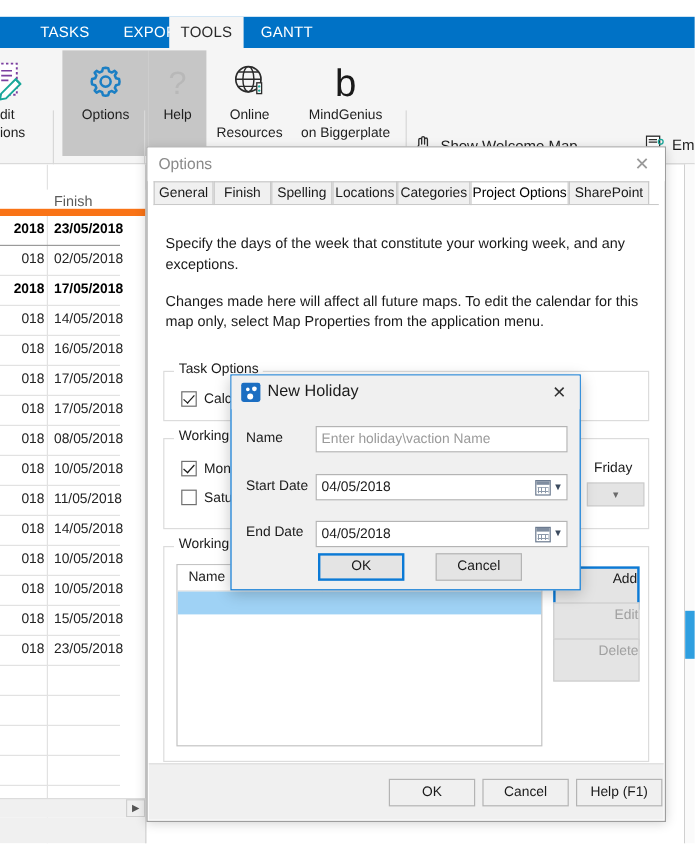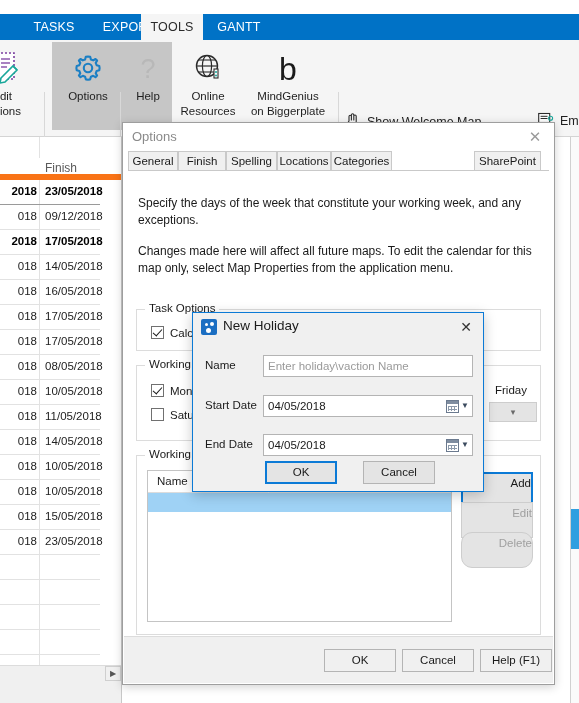--- a/index.html
+++ b/index.html
@@ -234,21 +234,21 @@
   }
   .exc-btn {
     position: absolute; left: 324px; width: 72px; height: 36px;
     font-size: 11.5px; line-height: 20px; text-align: right;
     background: #e4e4e4; border: 1px solid #cdcdcd; color: #1a1a1a;
   }
   .exc-btn.focused { border: 2px solid #0b7ad6; line-height: 18px; }
   .exc-btn.disabled { color: #a0a0a0; }
   .b-add { top: 16px; }
   .b-edit { top: 46px; }
-  .b-delete { top: 76px; border-radius: 11px; }
+  .b-delete { top: 76px; }
 
   .dlg-footer {
     position: absolute; left: 1px; bottom: 1px; width: 429px; height: 47px;
     background: #f0f0f0; border-top: 1px solid #dcdcdc;
   }
   .fbtn {
     position: absolute; top: 12px; width: 72px; height: 23px;
     background: #f0f0f0; border: 1px solid #b4b4b4;
     font-size: 11.5px; line-height: 21px; text-align: center; color: #1a1a1a;
   }
@@ -444,21 +444,21 @@
     <div class="bt-header">
       <span class="h-finish">Finish</span>
     </div>
     <div id="table-rows">
         <div class="bt-row bold thick" style="top: 43px;">
           <span class="c-start">2018</span>
           <span class="c-finish">23/05/2018</span>
         </div>
         <div class="bt-row" style="top: 68px;">
           <span class="c-start">018</span>
-          <span class="c-finish">09/12/2018</span>
+          <span class="c-finish">02/05/2018</span>
         </div>
         <div class="bt-row bold" style="top: 93px;">
           <span class="c-start">2018</span>
           <span class="c-finish">17/05/2018</span>
         </div>
         <div class="bt-row" style="top: 118px;">
           <span class="c-start">018</span>
           <span class="c-finish">14/05/2018</span>
         </div>
         <div class="bt-row" style="top: 143px;">
@@ -529,20 +529,21 @@
       <span class="t">Options</span>
       <span class="x">✕</span>
     </div>
 
     <div class="tabs-row">
       <div class="otab tab-general">General</div>
       <div class="otab tab-display">Finish</div>
       <div class="otab tab-spelling">Spelling</div>
       <div class="otab tab-locations">Locations</div>
       <div class="otab tab-categories">Categories</div>
+      <div class="otab tab-projopts active">Project Options</div>
       <div class="otab tab-sharepoint">SharePoint</div>
     </div>
     <div class="tabs-underline"></div>
 
     <div class="dlg-body">
 
       <div class="intro">
         <p>Specify the days of the week that constitute your working week, and any exceptions.</p>
         <p>Changes made here will affect all future maps. To edit the calendar for this map only, select Map Properties from the application menu.</p>
       </div>

